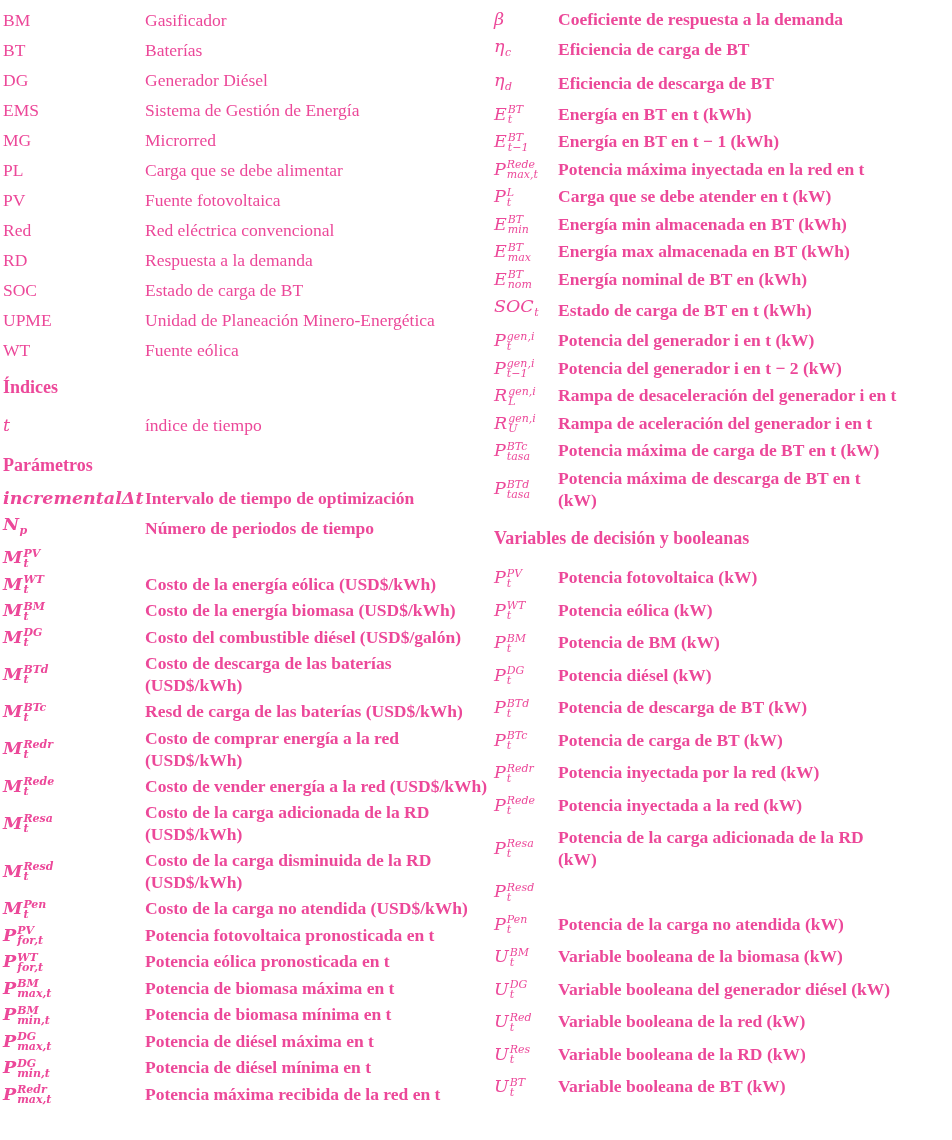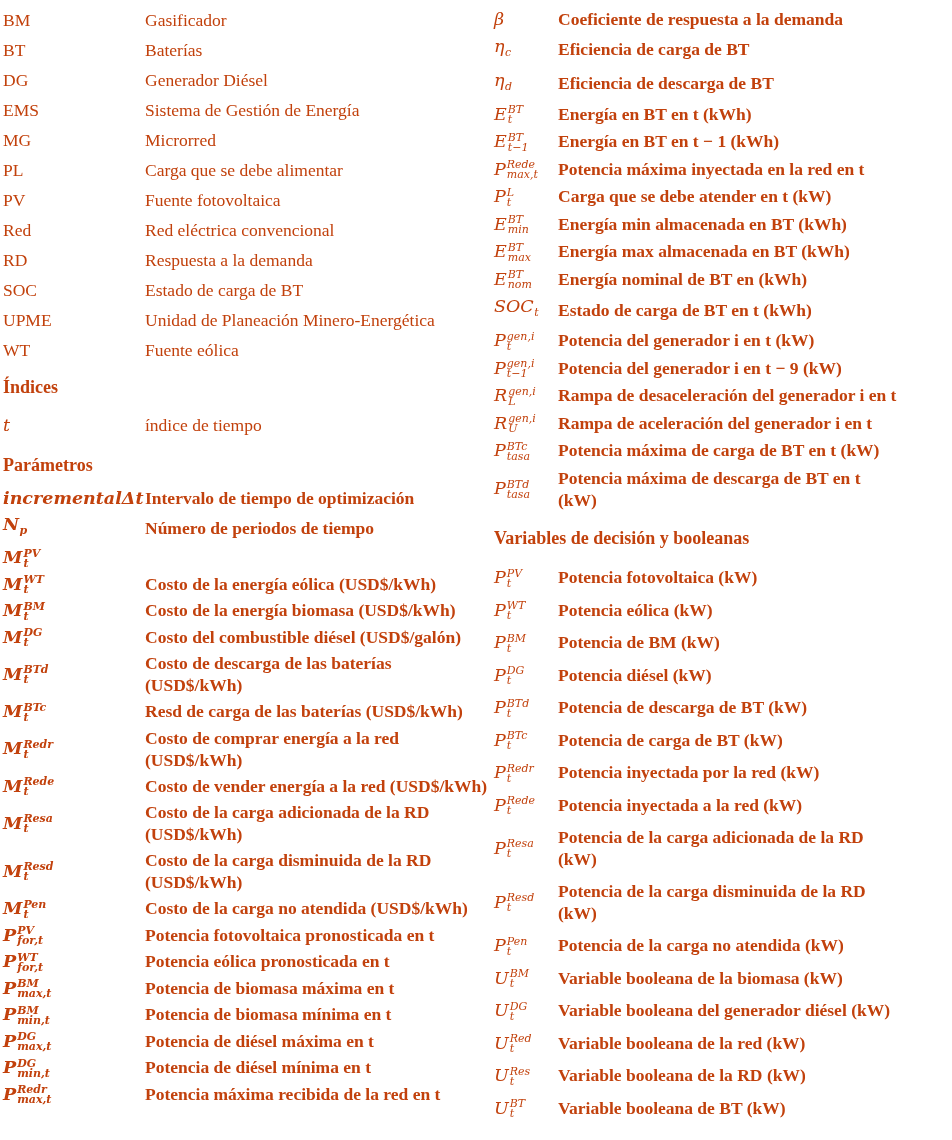--- a/index.html
+++ b/index.html
@@ -1,18 +1,18 @@
 <!DOCTYPE html>
 <html><head>
 <meta charset="utf-8">
 <style>
   html,body { margin:0; padding:0; background:#ffffff; }
   .page {
     position:relative; width:952px; height:1140px; overflow:hidden;
-    background:#ffffff; color:#c2410c;
+    background:#ffffff; color:#ec4899;
     font-family:"Liberation Serif", serif;
     border-radius:27px;
   }
   .col { position:absolute; top:5px; }
   .col-left  { left:3px;  width:488px; }
   .col-right { left:494px; width:456px; }
 
   .row { display:flex; align-items:center; }
   .r-ab  { padding:4px 0; }
   .r-idx { padding:7px 0; }
@@ -311,21 +311,21 @@
               <span class="sup">gen,i</span>
               <span class="sub">t</span>
             </span></span></div>
         <div class="def-cell">Potencia del generador i en t (kW)</div>
       </div>
       <div class="row r-sym">
         <div class="sym-cell"><span class="sym"><span class="base">P</span><span class="stack">
               <span class="sup">gen,i</span>
               <span class="sub">t−1</span>
             </span></span></div>
-        <div class="def-cell">Potencia del generador i en t − 9 (kW)</div>
+        <div class="def-cell">Potencia del generador i en t − 2 (kW)</div>
       </div>
       <div class="row r-sym">
         <div class="sym-cell"><span class="sym"><span class="base">R</span><span class="stack">
               <span class="sup">gen,i</span>
               <span class="sub">L</span>
             </span></span></div>
         <div class="def-cell">Rampa de desaceleración del generador i en t</div>
       </div>
       <div class="row r-sym">
         <div class="sym-cell"><span class="sym"><span class="base">R</span><span class="stack">
@@ -410,21 +410,20 @@
               <span class="sup">Resa</span>
               <span class="sub">t</span>
             </span></span></div>
         <div class="def-cell">Potencia de la carga adicionada de la RD (kW)</div>
       </div>
       <div class="row r-var">
         <div class="sym-cell"><span class="sym"><span class="base">P</span><span class="stack">
               <span class="sup">Resd</span>
               <span class="sub">t</span>
             </span></span></div>
-        <div class="def-cell">Potencia de la carga disminuida de la RD (kW)</div>
       </div>
       <div class="row r-var">
         <div class="sym-cell"><span class="sym"><span class="base">P</span><span class="stack">
               <span class="sup">Pen</span>
               <span class="sub">t</span>
             </span></span></div>
         <div class="def-cell">Potencia de la carga no atendida (kW)</div>
       </div>
       <div class="row r-var">
         <div class="sym-cell"><span class="sym"><span class="base">U</span><span class="stack">

